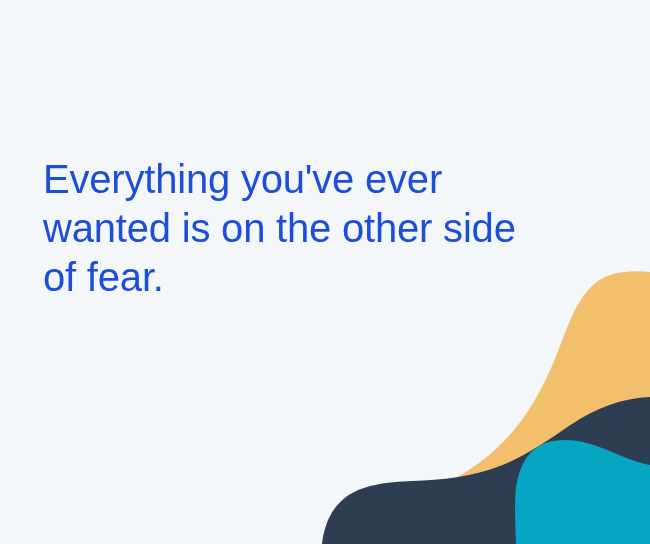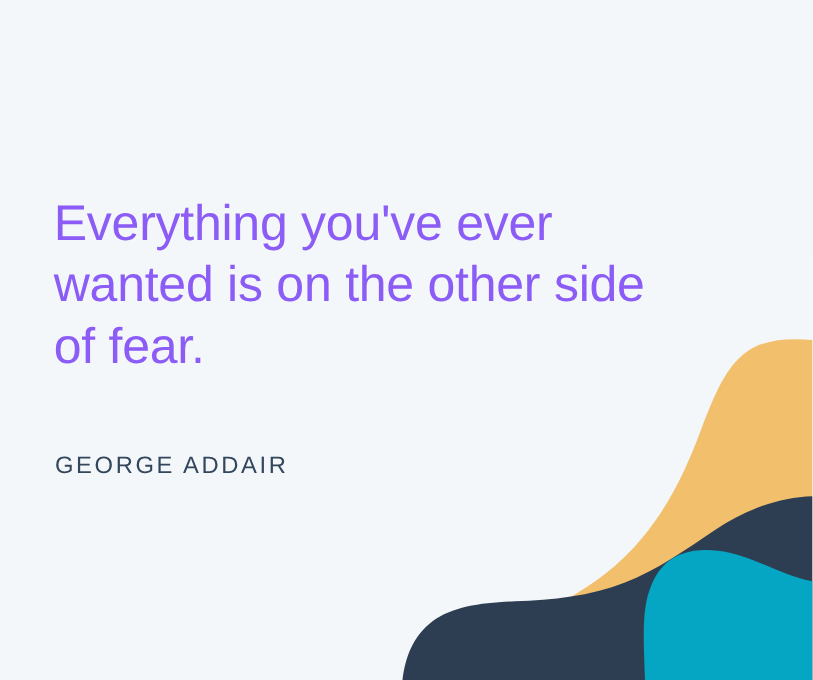--- a/index.html
+++ b/index.html
@@ -49,21 +49,21 @@
     position: absolute;
     left: 43px;
     top: 155px;
     width: 500px;
     margin: 0;
     font-family: "Liberation Sans", sans-serif;
     font-size: 40px;
     font-weight: 400;
     line-height: 49px;
     letter-spacing: -0.2px;
-    color: #8b5cf6;
+    color: #1d4ed8;
     white-space: pre-line;
   }
 
   #quote-attribution {
     position: absolute;
     left: 44px;
     top: 362px;
     margin: 0;
     font-family: "Liberation Sans", sans-serif;
     font-size: 19px;
@@ -102,16 +102,15 @@
                C 584,441 564,437 546,443
                C 530,448 521,463 517,482
                C 514,497 515,515 516,544
                L 650,544 Z"></path>
     </svg>
   </div>
 
   <div id="content">
     <p id="quote-text">Everything you've ever wanted is on the other side of fear.</p>
 
-    <p id="quote-attribution">GEORGE ADDAIR</p>
   </div>
 
 </div>
 
 </body></html>

